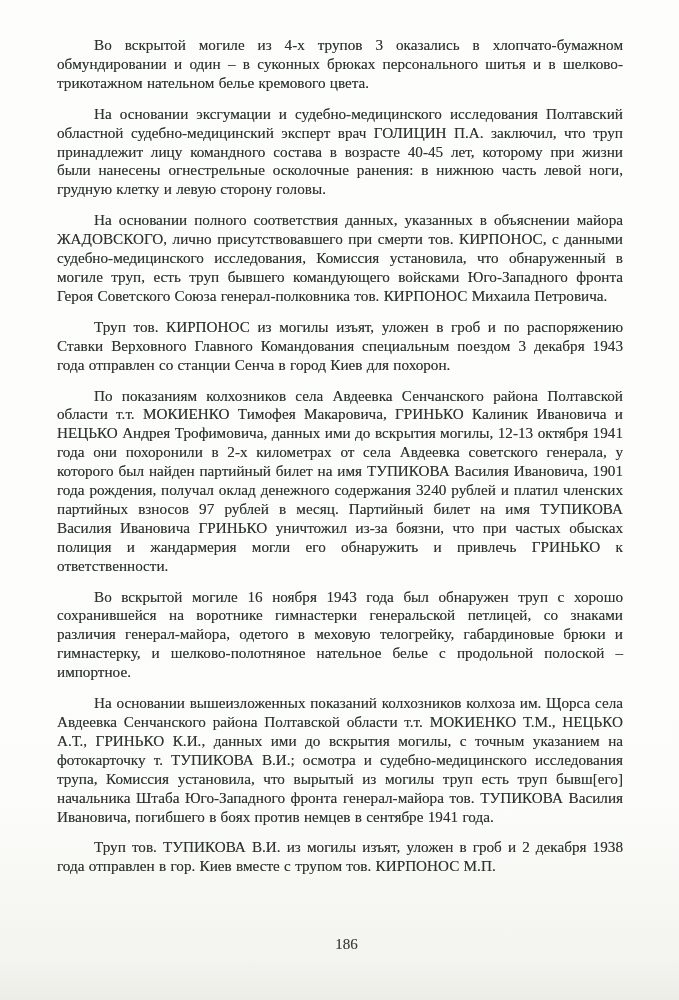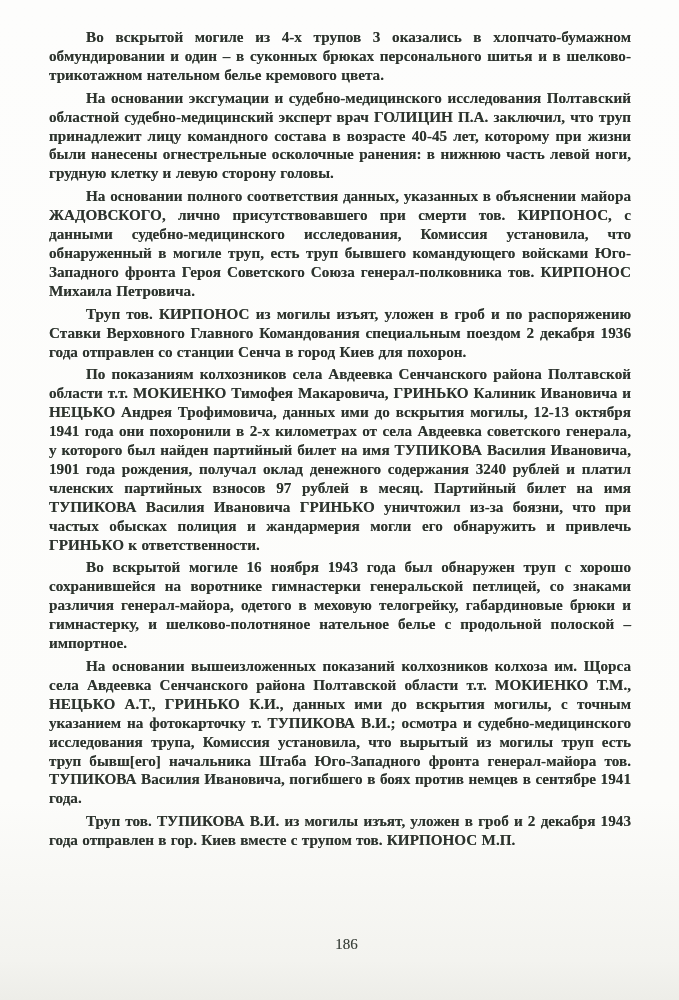--- a/index.html
+++ b/index.html
@@ -21,25 +21,24 @@
     top: 24px;
     left: 45px;
     width: 590px;
     color: #2d342e;
     font-family: "Liberation Serif", "DejaVu Serif", serif;
     font-size: 15.2px;
     line-height: 18.9px;
     text-shadow: 0 0 0.5px rgba(45, 52, 46, 0.55);
   }
   .para {
-    margin: 4px;
+    margin: 12px;
     text-align: justify;
     text-indent: 37px;
     word-spacing: 0.5px;
-    font-weight: bold;
   }
   .page-number {
     position: absolute;
     top: 936px;
     left: 0;
     width: 100%;
     text-align: center;
     color: #3a413a;
     font-family: "Liberation Serif", "DejaVu Serif", serif;
     font-size: 15px;
@@ -48,20 +47,20 @@
   }
 </style>
 </head>
 <body>
 
 <div class="page">
   <div class="text-block">
     <p class="para">Во вскрытой могиле из 4-х трупов 3 оказались в хлопчато-бумажном обмундировании и один – в суконных брюках персонального шитья и в шелково-трикотажном нательном белье кремового цвета.</p>
     <p class="para">На основании эксгумации и судебно-медицинского исследования Полтавский областной судебно-медицинский эксперт врач ГОЛИЦИН П.А. заключил, что труп принадлежит лицу командного состава в возрасте 40-45 лет, которому при жизни были нанесены огнестрельные осколочные ранения: в нижнюю часть левой ноги, грудную клетку и левую сторону головы.</p>
     <p class="para">На основании полного соответствия данных, указанных в объяснении майора ЖАДОВСКОГО, лично присутствовавшего при смерти тов. КИРПОНОС, с данными судебно-медицинского исследования, Комиссия установила, что обнаруженный в могиле труп, есть труп бывшего командующего войсками Юго-Западного фронта Героя Советского Союза генерал-полковника тов. КИРПОНОС Михаила Петровича.</p>
-    <p class="para">Труп тов. КИРПОНОС из могилы изъят, уложен в гроб и по распоряжению Ставки Верховного Главного Командования специальным поездом 2 декабря 1936 года отправлен со станции Сенча в город Киев для похорон.</p>
+    <p class="para">Труп тов. КИРПОНОС из могилы изъят, уложен в гроб и по распоряжению Ставки Верховного Главного Командования специальным поездом 3 декабря 1943 года отправлен со станции Сенча в город Киев для похорон.</p>
     <p class="para">По показаниям колхозников села Авдеевка Сенчанского района Полтавской области т.т. МОКИЕНКО Тимофея Макаровича, ГРИНЬКО Калиник Ивановича и НЕЦЬКО Андрея Трофимовича, данных ими до вскрытия могилы, 12-13 октября 1941 года они похоронили в 2-х километрах от села Авдеевка советского генерала, у которого был найден партийный билет на имя ТУПИКОВА Василия Ивановича, 1901 года рождения, получал оклад денежного содержания 3240 рублей и платил членских партийных взносов 97 рублей в месяц. Партийный билет на имя ТУПИКОВА Василия Ивановича ГРИНЬКО уничтожил из-за боязни, что при частых обысках полиция и жандармерия могли его обнаружить и привлечь ГРИНЬКО к ответственности.</p>
     <p class="para">Во вскрытой могиле 16 ноября 1943 года был обнаружен труп с хорошо сохранившейся на воротнике гимнастерки генеральской петлицей, со знаками различия генерал-майора, одетого в меховую телогрейку, габардиновые брюки и гимнастерку, и шелково-полотняное нательное белье с продольной полоской – импортное.</p>
     <p class="para">На основании вышеизложенных показаний колхозников колхоза им. Щорса села Авдеевка Сенчанского района Полтавской области т.т. МОКИЕНКО Т.М., НЕЦЬКО А.Т., ГРИНЬКО К.И., данных ими до вскрытия могилы, с точным указанием на фотокарточку т. ТУПИКОВА В.И.; осмотра и судебно-медицинского исследования трупа, Комиссия установила, что вырытый из могилы труп есть труп бывш[его] начальника Штаба Юго-Западного фронта генерал-майора тов. ТУПИКОВА Василия Ивановича, погибшего в боях против немцев в сентябре 1941 года.</p>
-    <p class="para">Труп тов. ТУПИКОВА В.И. из могилы изъят, уложен в гроб и 2 декабря 1943 года отправлен в гор. Киев вместе с трупом тов. КИРПОНОС М.П.</p>
+    <p class="para">Труп тов. ТУПИКОВА В.И. из могилы изъят, уложен в гроб и 2 декабря 1938 года отправлен в гор. Киев вместе с трупом тов. КИРПОНОС М.П.</p>
   </div>
   <div class="page-number">186</div>
 </div>
 
 </body></html>

